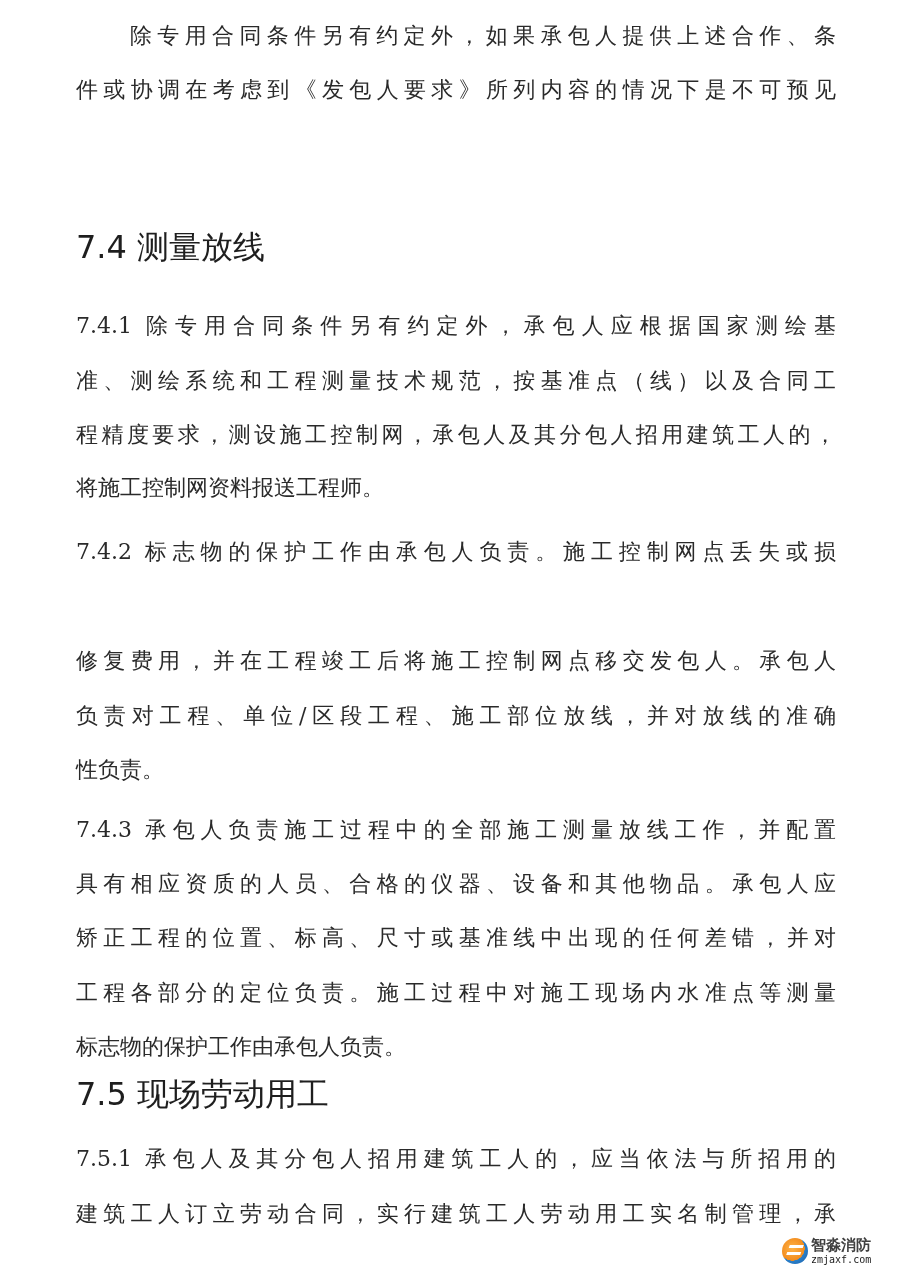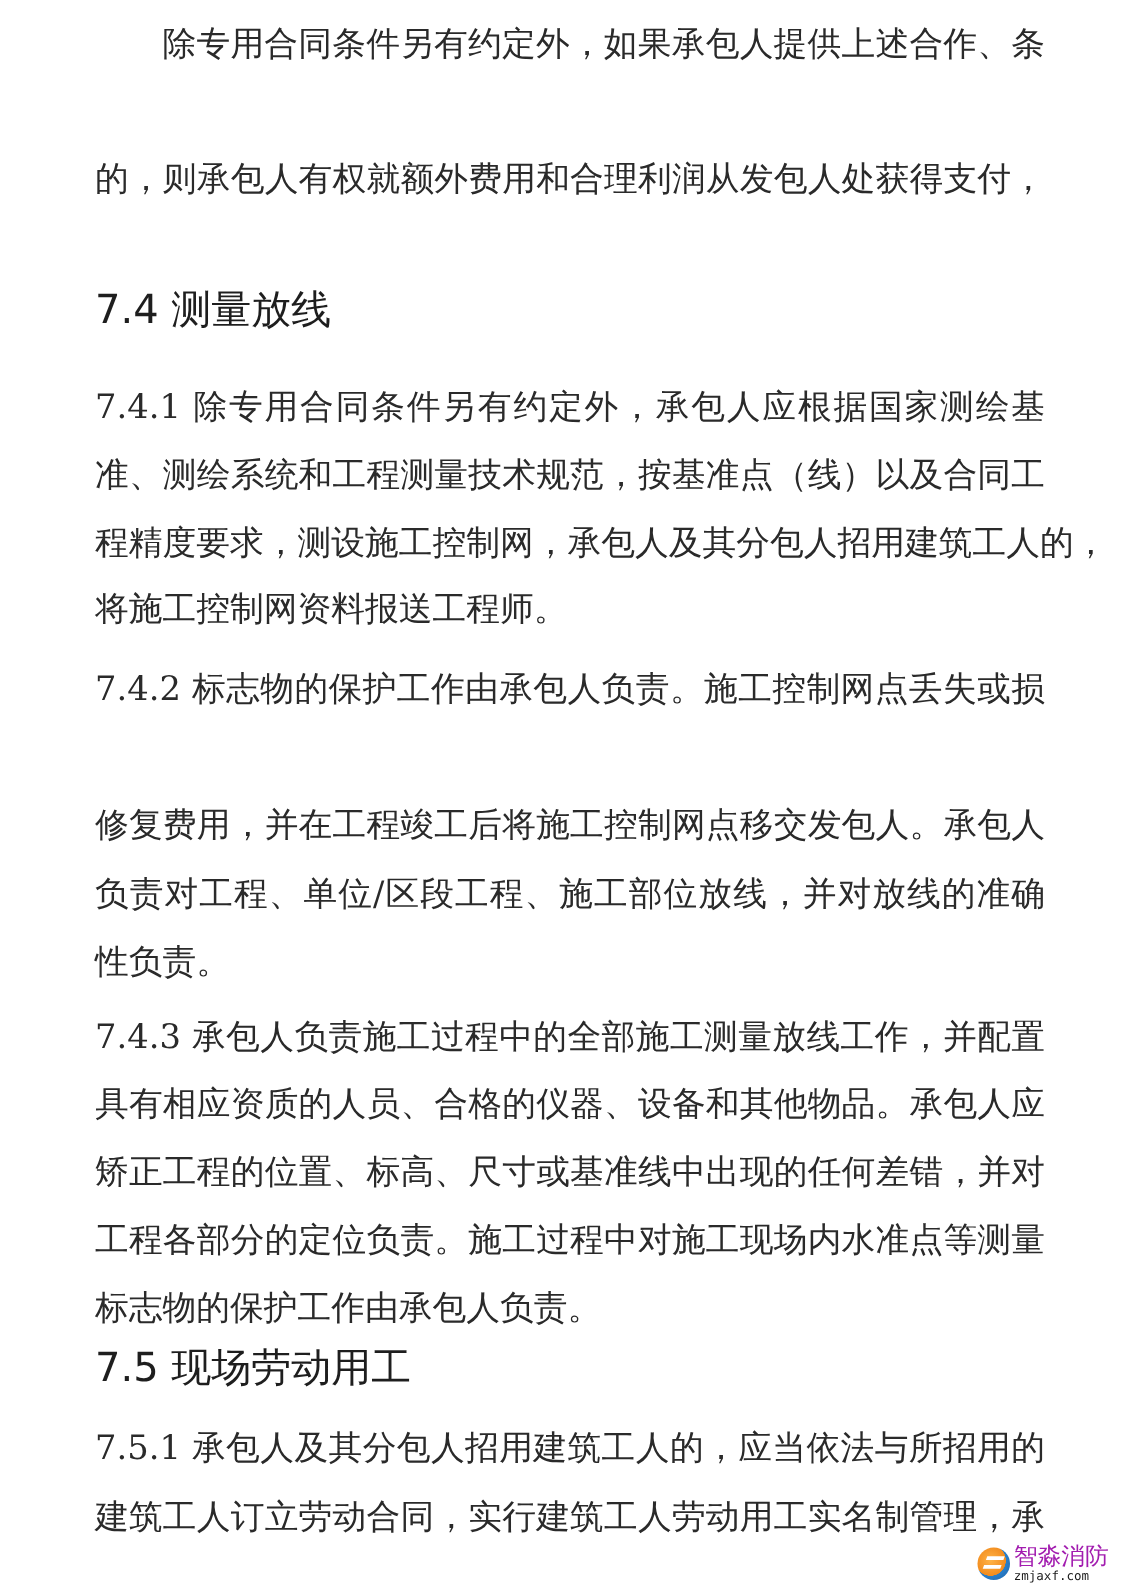--- a/index.html
+++ b/index.html
@@ -19,21 +19,21 @@
       position: absolute;
       left: 0;
       top: 0;
       width: 899px;
       height: 1274px;
     }
     .line {
       position: absolute;
       left: 76px;
       width: 760px;
-      font-size: 27px;
+      font-size: 22px;
       line-height: 40px;
       height: 40px;
       white-space: nowrap;
       text-align: justify;
       text-align-last: justify;
       letter-spacing: 0px;
     }
     .line.last {
       text-align-last: left;
     }
@@ -81,38 +81,38 @@
       box-sizing: border-box;
     }
     .wm-text {
       margin-left: 3px;
       display: flex;
       flex-direction: column;
       line-height: 1;
     }
     .wm-name {
       font-family: "DejaVu Sans", "Liberation Sans", sans-serif;
-      font-size: 19px;
-      font-weight: normal;
-      color: #a21caf;
+      font-size: 15px;
+      font-weight: bold;
+      color: #404040;
     }
     .wm-url {
       font-family: "DejaVu Sans Mono", "Liberation Mono", monospace;
       font-size: 10px;
       color: #1a1a1a;
       margin-top: 2px;
     }
   </style>
 </head>
 <body>
 
 <div class="page">
 
   <div class="line indent" style="top:16px;">除专用合同条件另有约定外，如果承包人提供上述合作、条</div>
-  <div class="line" style="top:124px;">的，则承包人有权就额外费用和合理利润从发包人处获得支付，</div>
+  <div class="line" style="top:70px;">件或协调在考虑到《发包人要求》所列内容的情况下是不可预见</div>
 
   <div class="heading" style="top:227px;">7.4 测量放线</div>
 
   <div class="line" style="top:306px;">7.4.1 除专用合同条件另有约定外，承包人应根据国家测绘基</div>
   <div class="line" style="top:361px;">准、测绘系统和工程测量技术规范，按基准点（线）以及合同工</div>
   <div class="line" style="top:415px;">程精度要求，测设施工控制网，承包人及其分包人招用建筑工人的，</div>
   <div class="line last" style="top:468px;">将施工控制网资料报送工程师。</div>
 
   <div class="line" style="top:532px;">7.4.2 标志物的保护工作由承包人负责。施工控制网点丢失或损</div>
   <div class="line" style="top:641px;">修复费用，并在工程竣工后将施工控制网点移交发包人。承包人</div>

